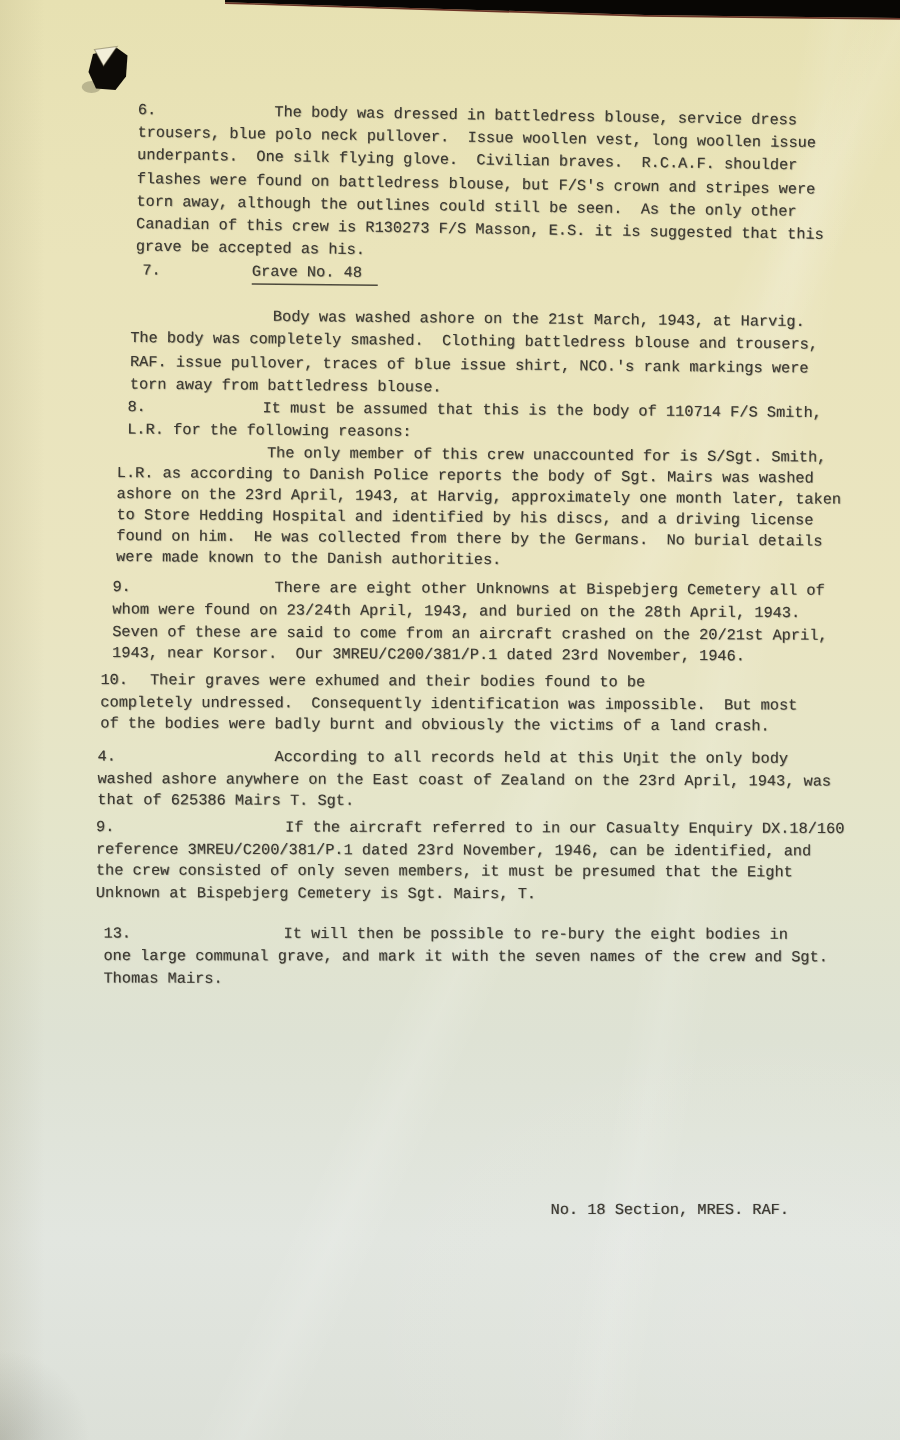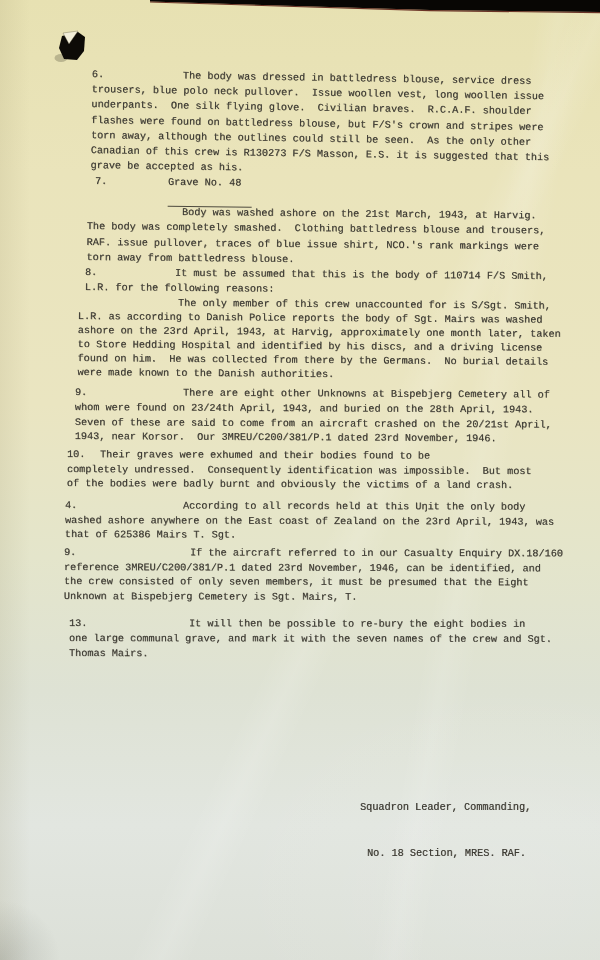--- a/index.html
+++ b/index.html
@@ -26,21 +26,21 @@
   .hole-svg{top:27px;left:50px;}
   .doc{position:absolute;inset:0;color:#3c3a33;}
   .para{
     position:absolute;width:512px;
     font-size:10.2px;letter-spacing:0;
     text-shadow:0.4px 0.3px 0.6px rgba(55,50,38,0.55);
     transform-origin:left top;
   }
   .ptext{white-space:pre;text-indent:var(--ind,0px);line-height:var(--lh,15px);}
   .pnum{position:absolute;left:0;top:0;line-height:var(--lh,15px);}
-  .u{border-bottom:1.2px solid rgba(60,56,48,0.9);padding-right:11px;padding-bottom:18px;}
+  .u{border-bottom:1.2px solid rgba(60,56,48,0.9);padding-right:11px;padding-bottom:1px;}
   .sig{
     position:absolute;top:769px;left:360px;width:176px;
     font-size:10.2px;line-height:15.4px;white-space:pre;
     text-shadow:0.4px 0.3px 0.6px rgba(55,50,38,0.55);
   }
   .sig-line2{padding-left:7px;}
 </style>
 </head>
 <body>
 
@@ -132,18 +132,17 @@
 
     <div class="para" style="top:616px;left:69px;--ind:120px;--lh:15.2px;transform:rotate(0.1deg)">
       <span class="pnum">13.</span>
       <div class="ptext">It will then be possible to re-bury the eight bodies in
 one large communal grave, and mark it with the seven names of the crew and Sgt.
 Thomas Mairs.</div>
     </div>
 
 
     <div class="sig">
-      <div>Squadron Leader, Commanding,</div>
       <div class="sig-line2">No. 18 Section, MRES. RAF.</div>
     </div>
 
   </div>
 </div>
 
 </body></html>

